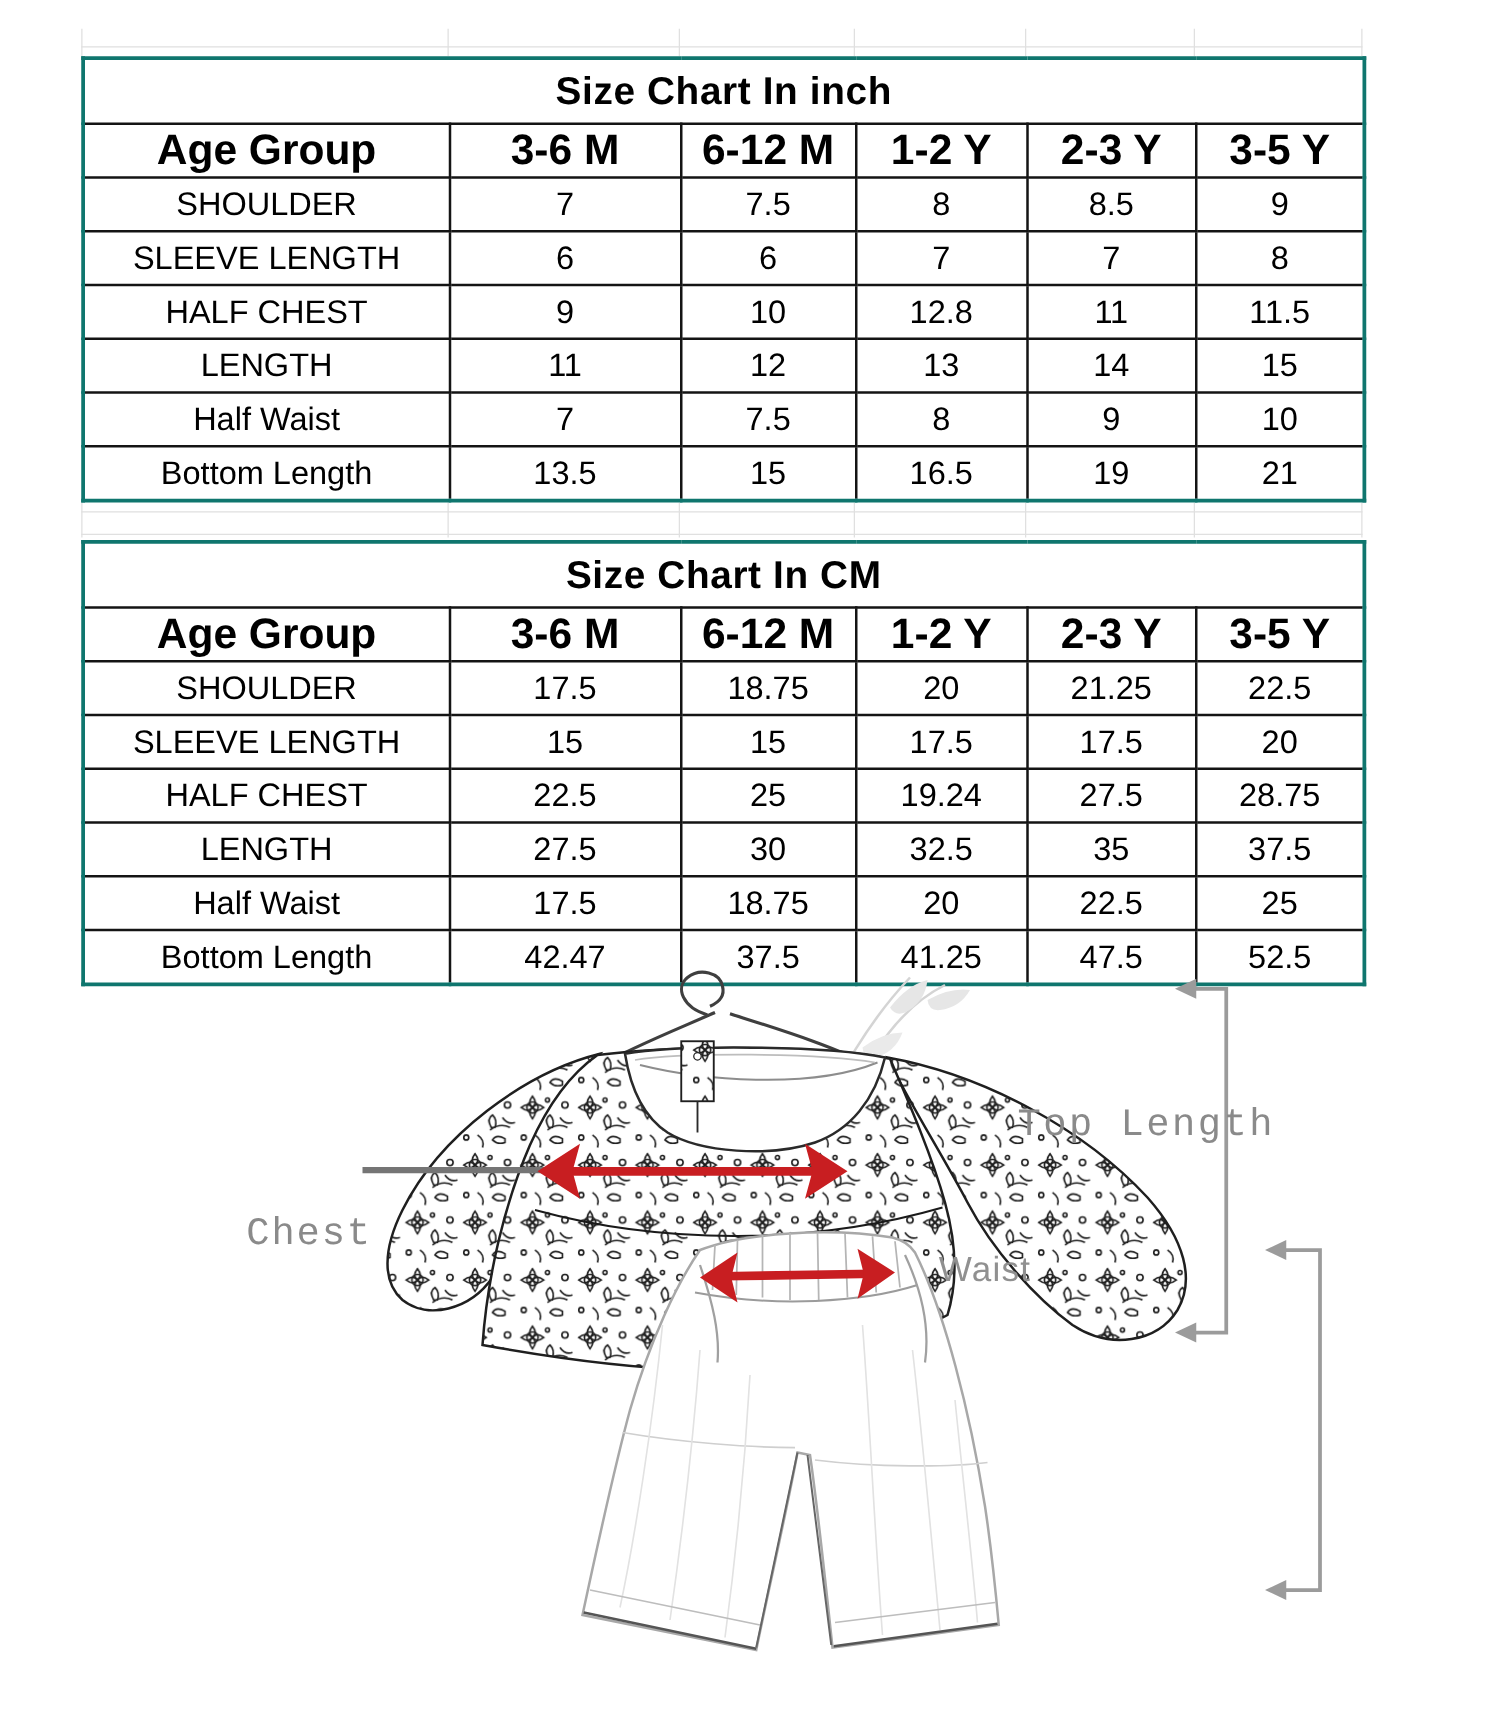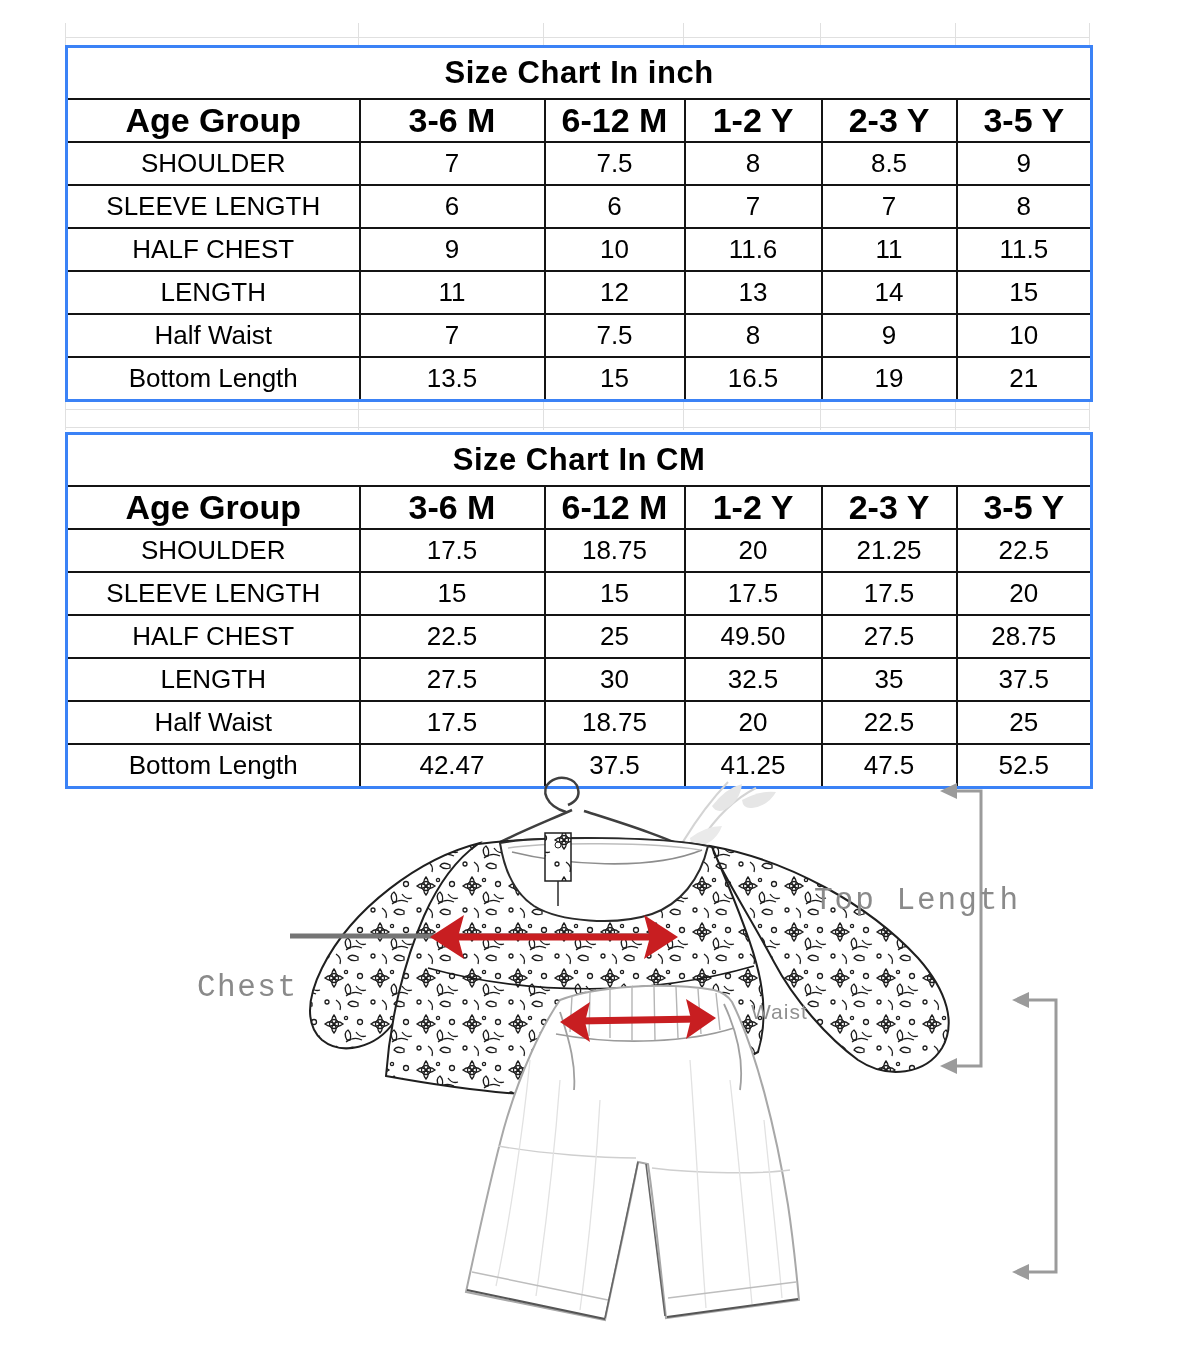--- a/index.html
+++ b/index.html
@@ -2,38 +2,38 @@
 <html><head>
 <meta charset="utf-8">
 <style>
   html,body{margin:0;padding:0;}
   body{width:1200px;height:1368px;position:relative;background:#ffffff;overflow:hidden;
        font-family:"Liberation Sans",sans-serif;}
   .page{position:absolute;inset:0;}
 
   
   table.size-table{position:absolute;left:65px;width:1025px;border-collapse:collapse;
-                   table-layout:fixed;background:#fff;border:3px solid #3b82f6;color:#000;}
+                   table-layout:fixed;background:#fff;border:3px solid #0f766e;color:#000;}
   table.size-table th,table.size-table td{border:2px solid #141414;text-align:center;
                    vertical-align:middle;padding:0;overflow:hidden;white-space:nowrap;}
   table.size-table .title-row th{height:50px;font-size:31px;font-weight:bold;letter-spacing:.5px;}
   table.size-table .header-row th{height:41px;font-size:34px;font-weight:bold;}
   table.size-table td{height:41px;font-size:26px;font-weight:normal;}
   #table-inch{top:45px;}
   #table-cm{top:432px;}
   col.c0{width:293px;} col.c1{width:185px;} col.c2{width:140px;}
   col.c3{width:137px;} col.c4{width:135px;} col.c5{width:135px;}
 
   
   .gl{position:absolute;background:#e0e0e0;}
 
   
   .diagram-label{position:absolute;color:#8a8a8a;font-family:Liberation Mono, monospace;
                  font-size:31px;letter-spacing:2px;white-space:nowrap;}
-  #waist-label{font-family:"Liberation Sans",sans-serif;font-size:21px;color:#909090;
+  #waist-label{font-family:"Liberation Sans",sans-serif;font-size:28px;color:#909090;
                letter-spacing:1px;}
   
   #illustration{position:absolute;left:0;top:0;width:1200px;height:1368px;}
 </style>
 </head>
 <body>
 
 <div class="page">
 
   <div id="gridlines">
@@ -93,21 +93,21 @@
           <td>6</td>
           <td>6</td>
           <td>7</td>
           <td>7</td>
           <td>8</td>
         </tr>
         <tr>
           <td>HALF CHEST</td>
           <td>9</td>
           <td>10</td>
-          <td>11.6</td>
+          <td>12.8</td>
           <td>11</td>
           <td>11.5</td>
         </tr>
         <tr>
           <td>LENGTH</td>
           <td>11</td>
           <td>12</td>
           <td>13</td>
           <td>14</td>
           <td>15</td>
@@ -167,21 +167,21 @@
           <td>15</td>
           <td>15</td>
           <td>17.5</td>
           <td>17.5</td>
           <td>20</td>
         </tr>
         <tr>
           <td>HALF CHEST</td>
           <td>22.5</td>
           <td>25</td>
-          <td>49.50</td>
+          <td>19.24</td>
           <td>27.5</td>
           <td>28.75</td>
         </tr>
         <tr>
           <td>LENGTH</td>
           <td>27.5</td>
           <td>30</td>
           <td>32.5</td>
           <td>35</td>
           <td>37.5</td>

